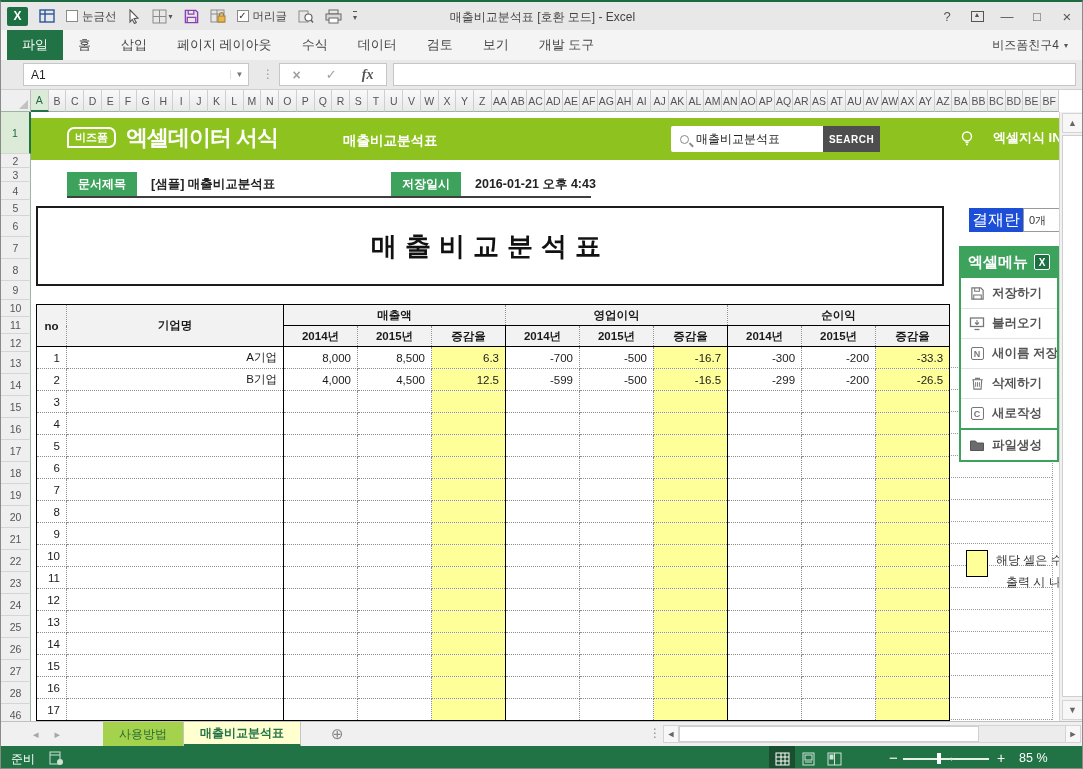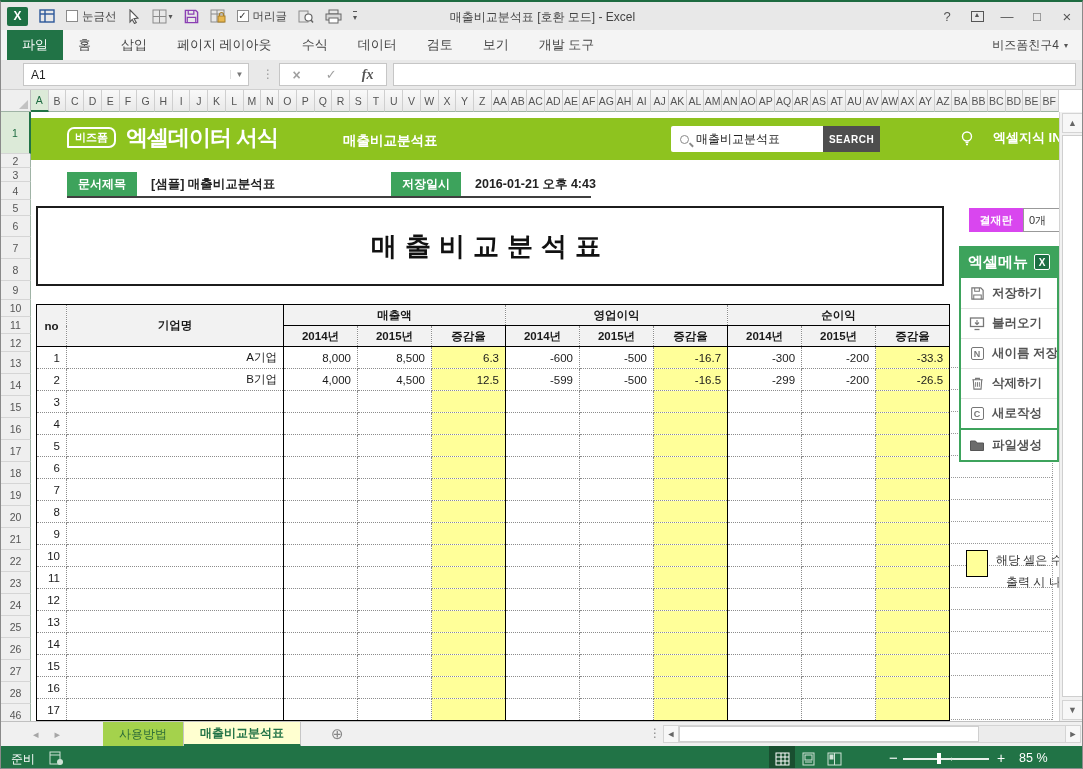--- a/index.html
+++ b/index.html
@@ -117,21 +117,21 @@
   td.c-company { text-align:left; padding-left:14px; font-size:12px; }
   td.yellow { background:#ffff99; }
   td.neg { color:#ff0000; }
 
   
   .ext { position:absolute; left:918px; top:234px; width:104px; border-right:1px dotted #999; }
   .ext div { height:22px; border-bottom:1px dotted #999; }
 
   
   .approval { position:absolute; left:938px; top:96px; display:flex; }
-  .approval .abadge { width:54px; height:24px; background:#d946ef; color:#fff; font-size:11px; font-weight:bold;
+  .approval .abadge { width:54px; height:24px; background:#1d4ed8; color:#fff; font-size:16px; font-weight:normal;
                       display:flex; align-items:center; justify-content:center; }
   .approval .acount { width:44px; height:24px; background:#fff; border:1px solid #999; font-size:11px;
                       color:#333; display:flex; align-items:center; padding-left:5px; }
   .menu-header { position:absolute; left:928px; top:134px; width:100px; height:32px; background:#3da35c;
                  color:#fff; font-weight:bold; font-size:15px; display:flex; align-items:center; justify-content:center; gap:6px; }
   .xlogo-sm { width:16px; height:16px; background:#1d7044; border:1px solid #fff; border-radius:2px; color:#fff;
               font-size:10px; font-weight:bold; display:flex; align-items:center; justify-content:center; }
   .menu-panel { position:absolute; left:928px; top:166px; width:100px; background:#fff; border:2px solid #3da35c; border-top:none; }
   .menu-group { border-top:2px solid #3da35c; }
   .menu-group:first-child { border-top:none; }
@@ -468,21 +468,21 @@
               <th class="sbr">증감율</th>
             </tr>
         </thead>
         <tbody id="table-body">
             <tr>
               <td class="c-no sbl">1</td>
               <td class="c-company sbr">A기업</td>
               <td class="">8,000</td>
               <td class="">8,500</td>
               <td class="yellow sbr">6.3</td>
-              <td class="neg">-600</td>
+              <td class="neg">-700</td>
               <td class="neg">-500</td>
               <td class="yellow sbr neg">-16.7</td>
               <td class="neg">-300</td>
               <td class="neg">-200</td>
               <td class="yellow sbr neg">-33.3</td>
             </tr>
             <tr>
               <td class="c-no sbl">2</td>
               <td class="c-company sbr">B기업</td>
               <td class="">4,000</td>

